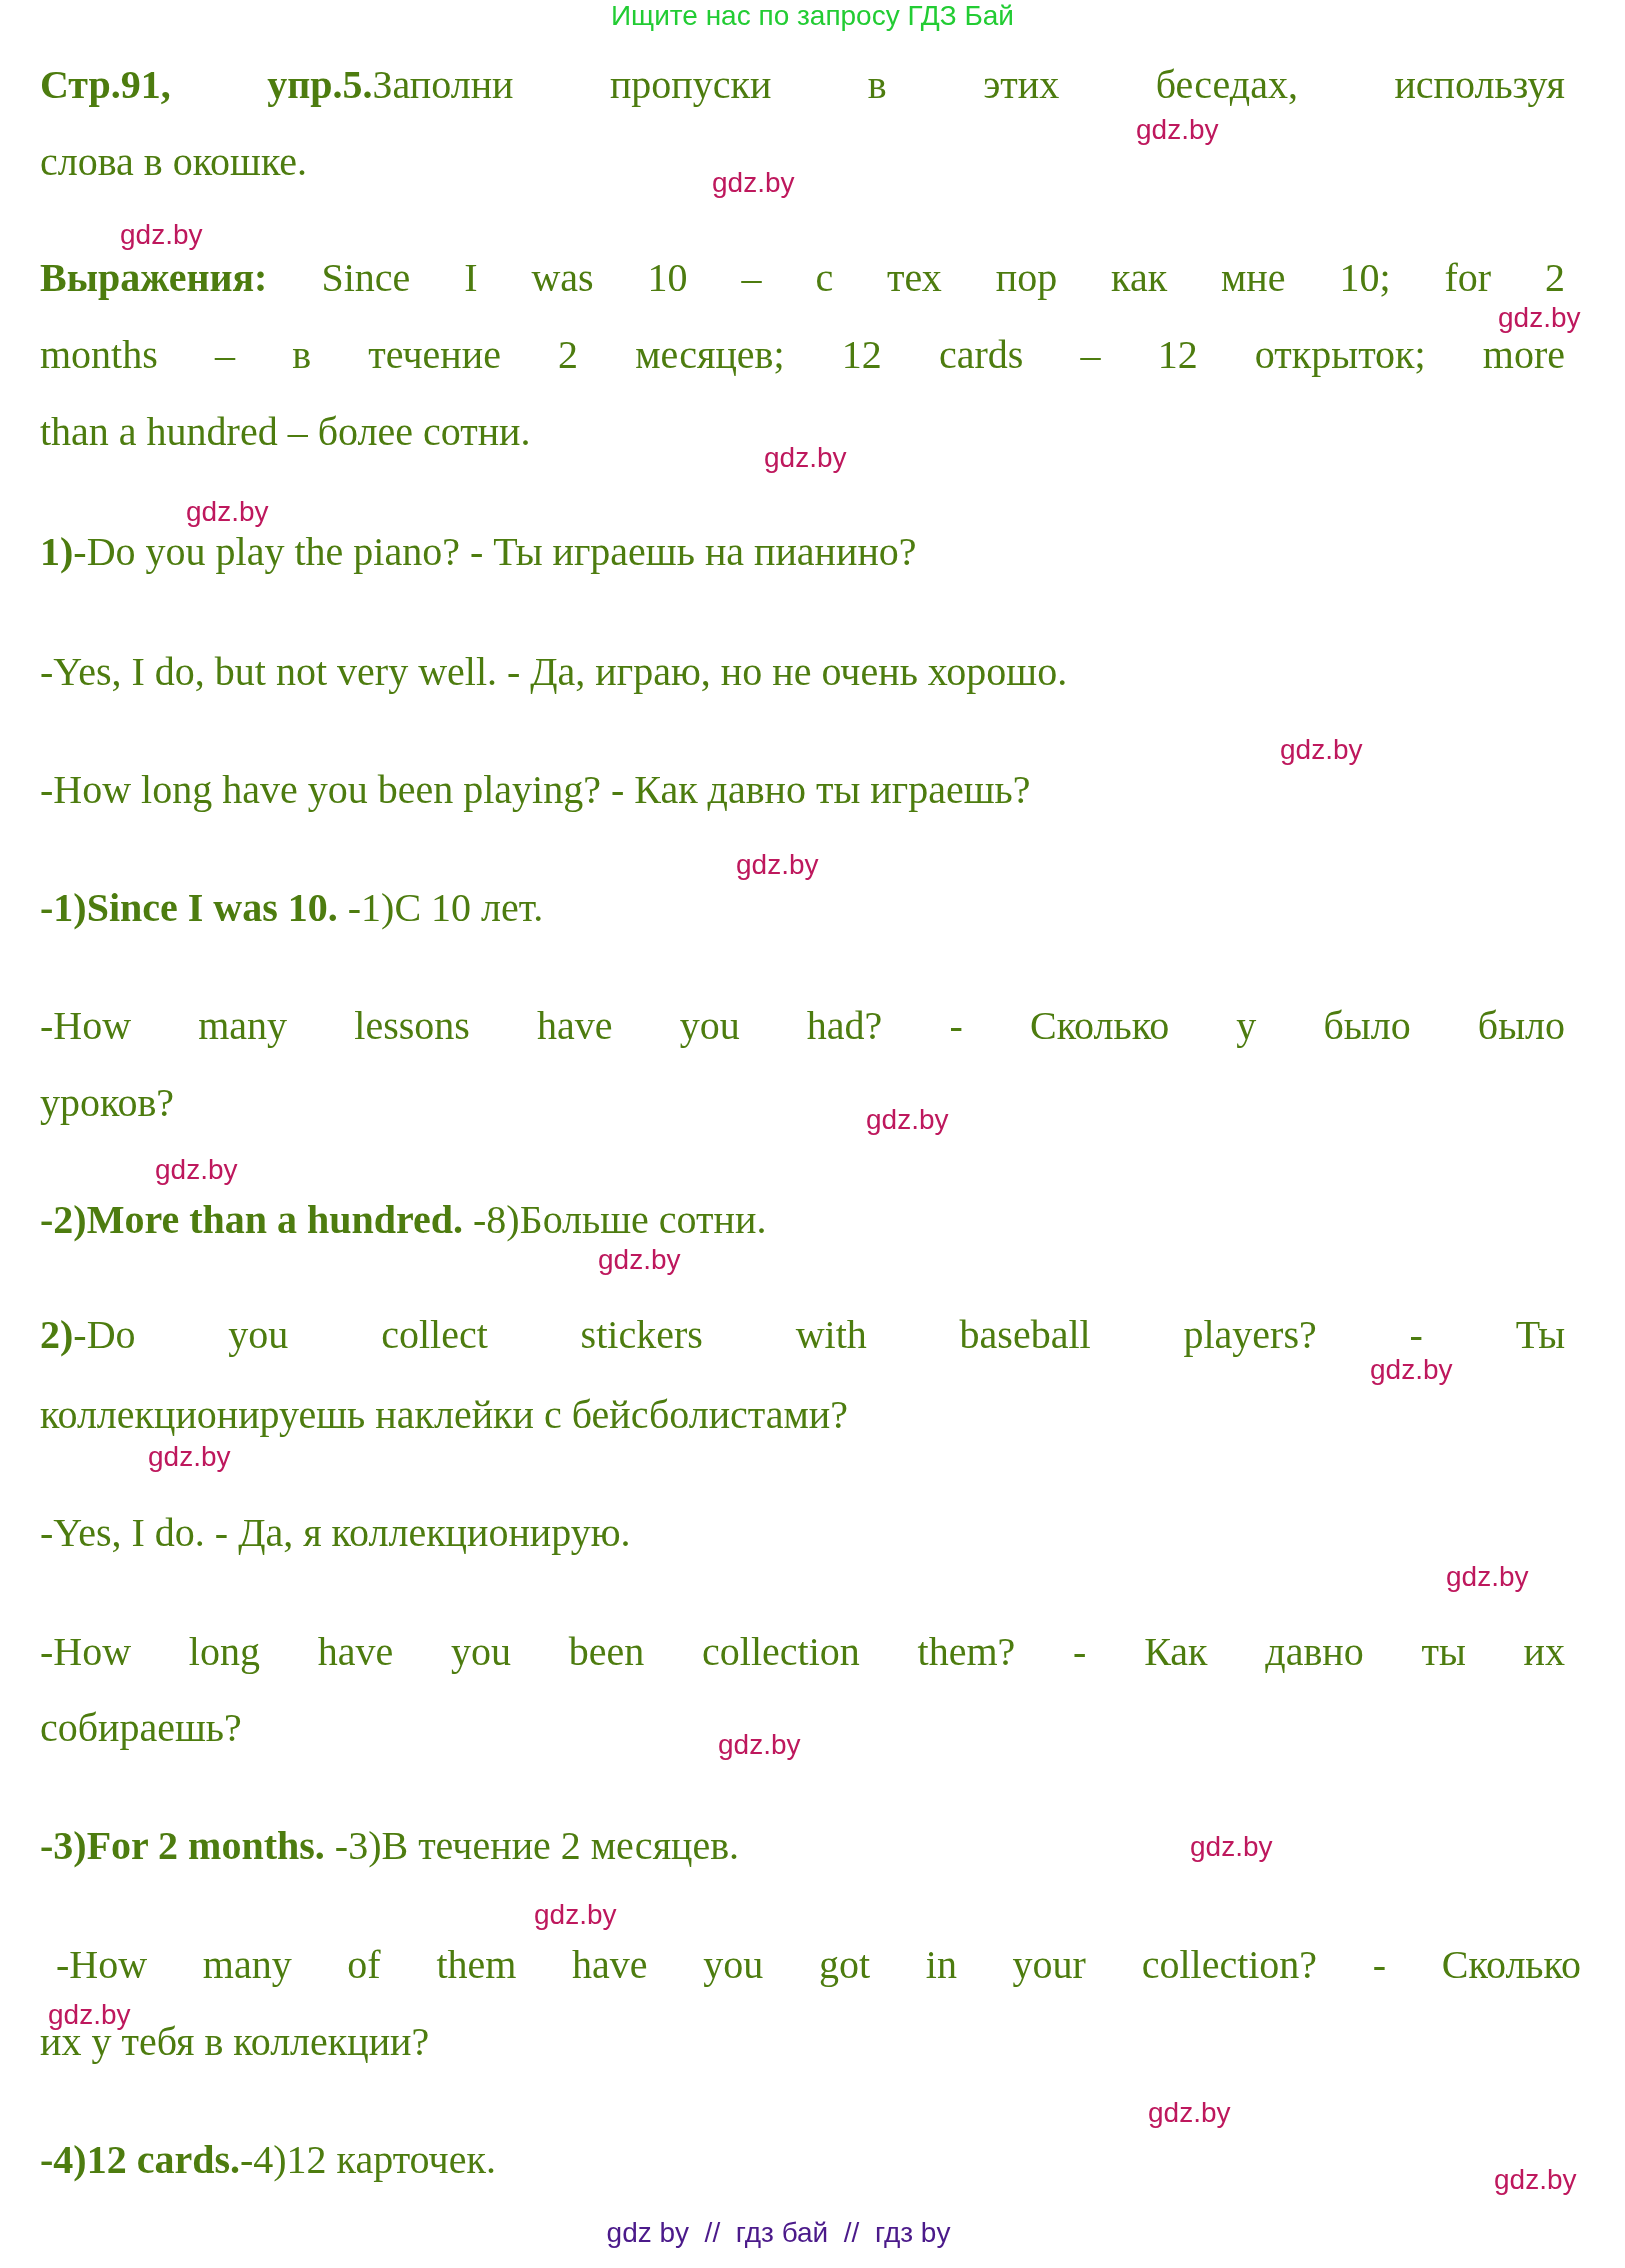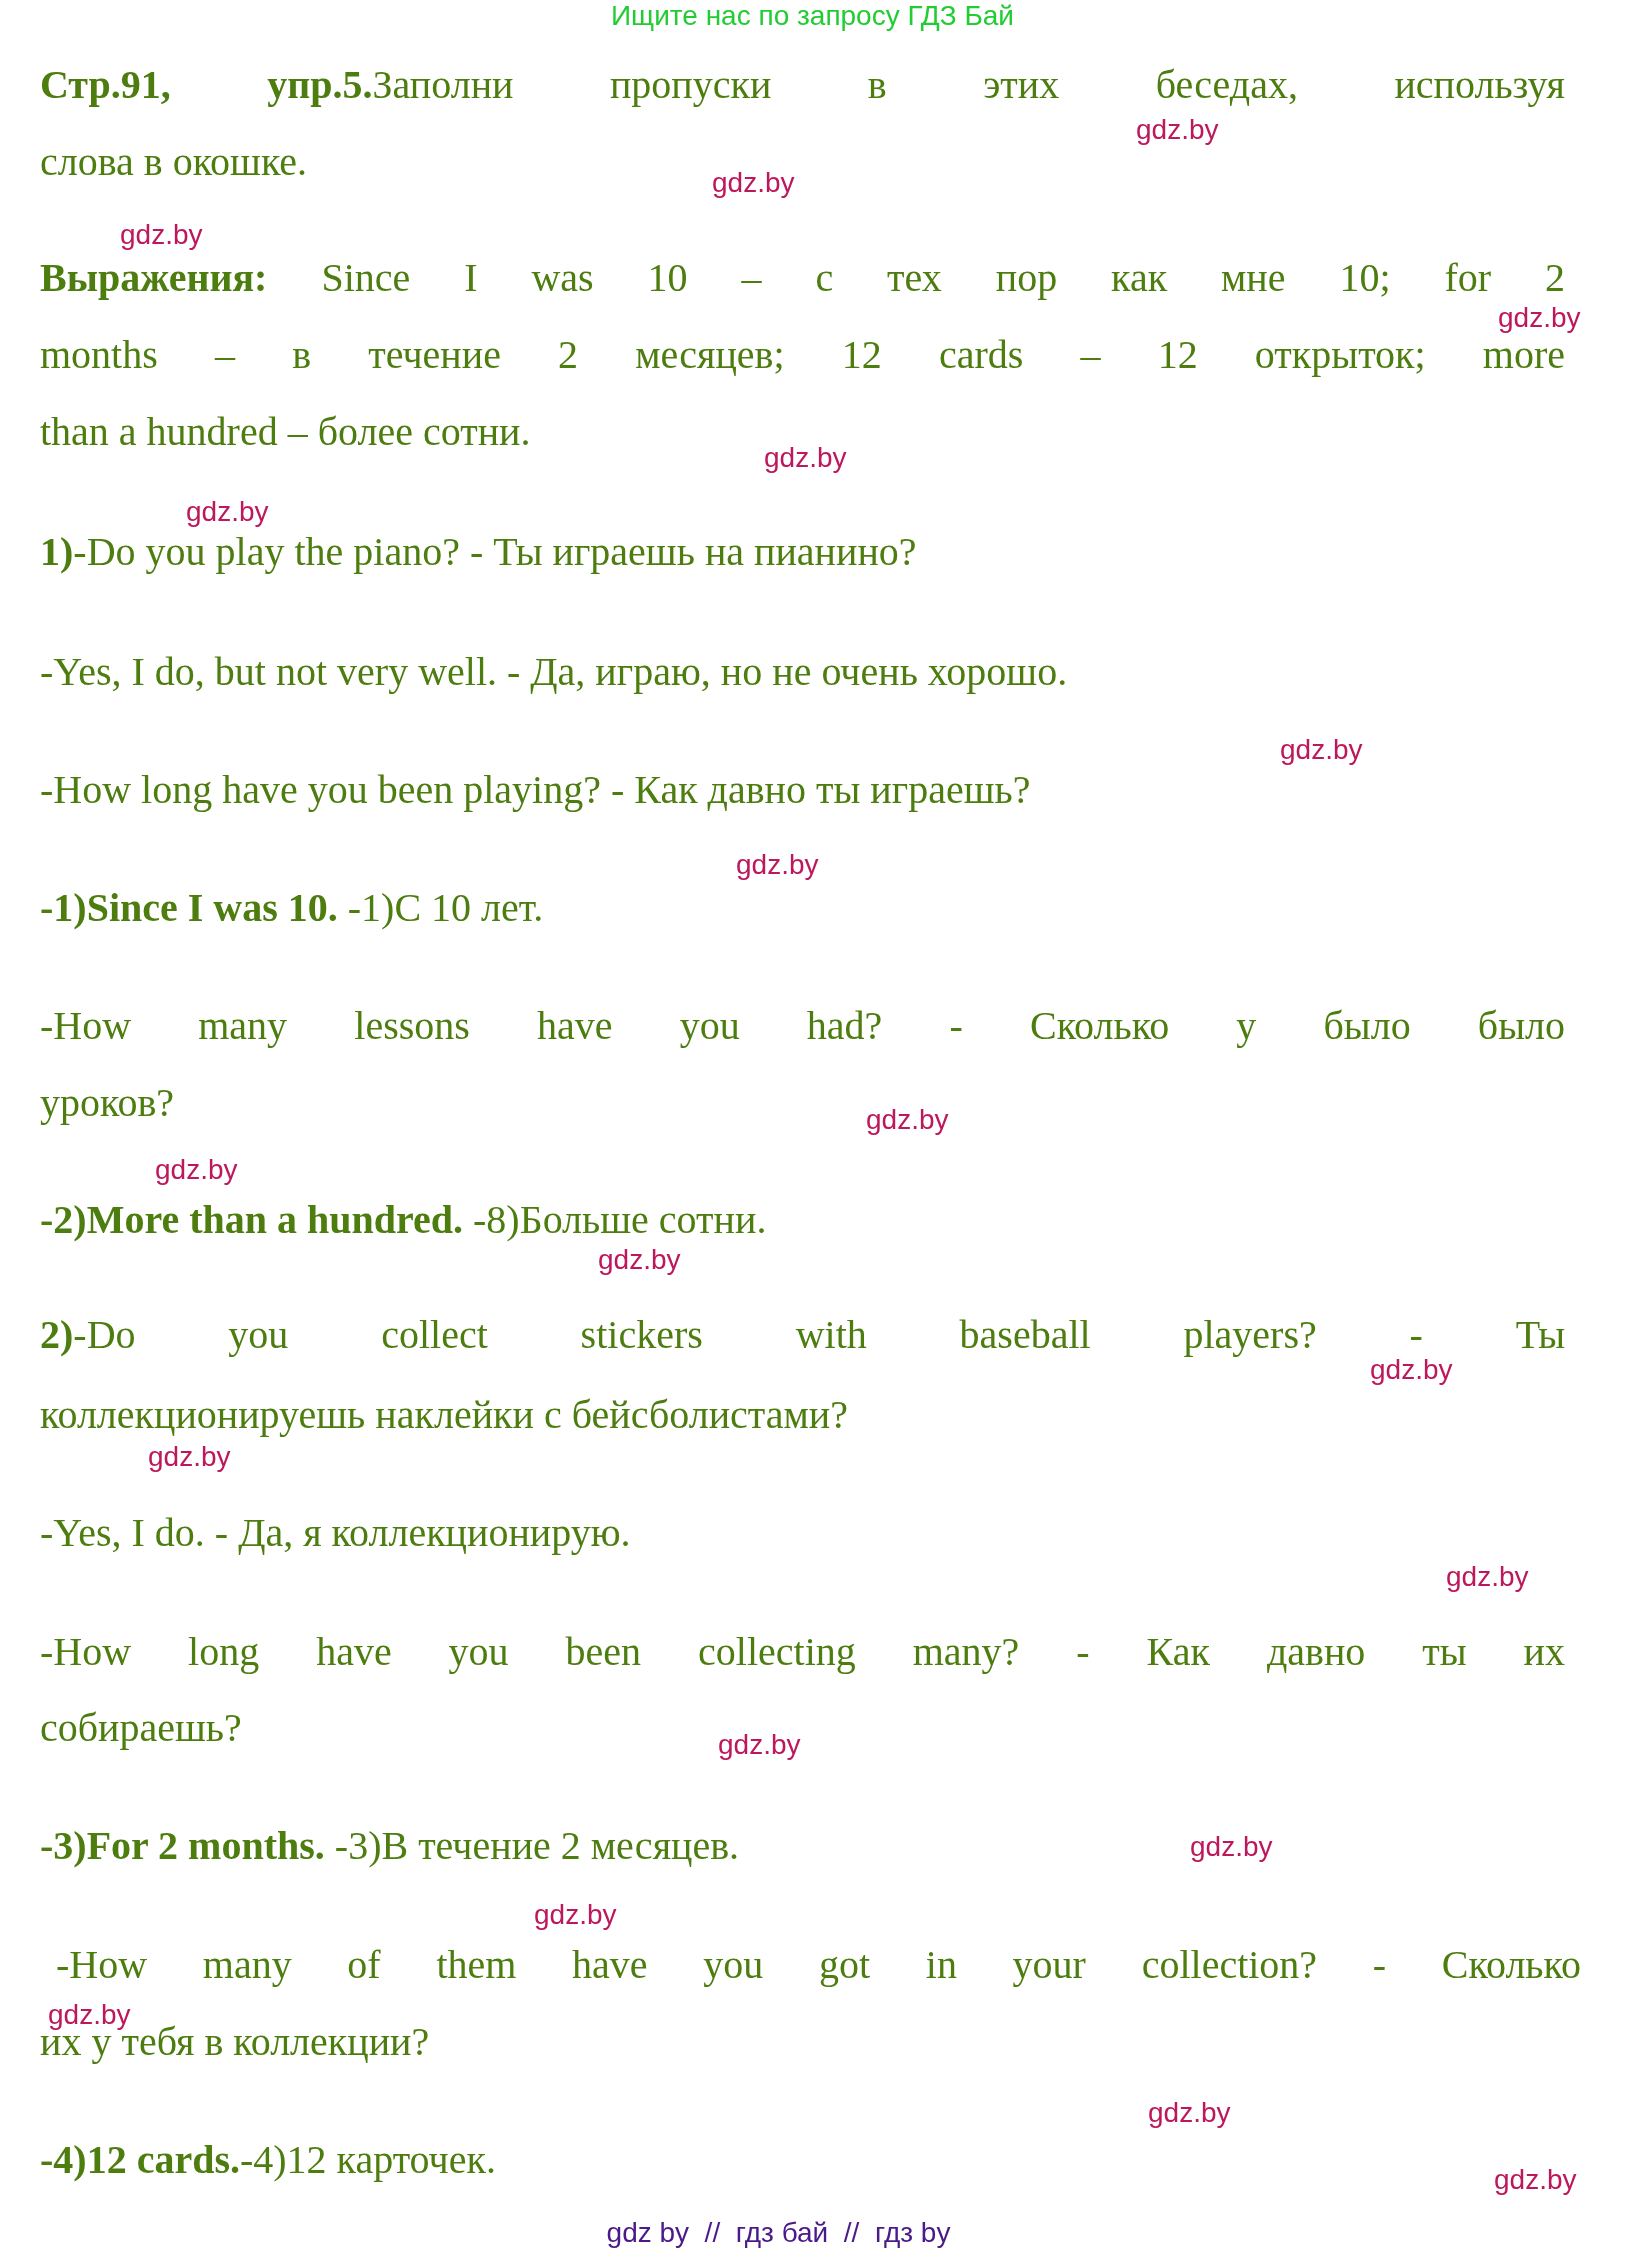--- a/index.html
+++ b/index.html
@@ -42,21 +42,21 @@
 <div class="line" style="top:1073px;">уроков?</div>
 <div class="line" style="top:1190px;">
   <span class="b">-2)More than a hundred.</span><span> -8)Больше сотни.</span>
 </div>
 
 <div class="line just" style="top:1273px;margin-top:32px;">
   <span class="b">2)</span><span>-Do you collect stickers with baseball players? - Ты</span>
 </div>
 <div class="line" style="top:1385px;">коллекционируешь наклейки с бейсболистами?</div>
 <div class="line" style="top:1503px;">-Yes, I do. - Да, я коллекционирую.</div>
-<div class="line just" style="top:1622px;">-How long have you been collecting many? - Как давно ты их</div>
+<div class="line just" style="top:1622px;">-How long have you been collection them? - Как давно ты их</div>
 <div class="line" style="top:1698px;">собираешь?</div>
 <div class="line" style="top:1816px;">
   <span class="b">-3)For 2 months.</span><span> -3)В течение 2 месяцев.</span>
 </div>
 <div class="line just" style="top:1935px;margin-left:16px;">-How many of them have you got in your collection? - Сколько</div>
 <div class="line" style="top:2012px;">их у тебя в коллекции?</div>
 <div class="line" style="top:2130px;">
   <span class="b">-4)12 cards.</span><span>-4)12 карточек.</span>
 </div>
 

